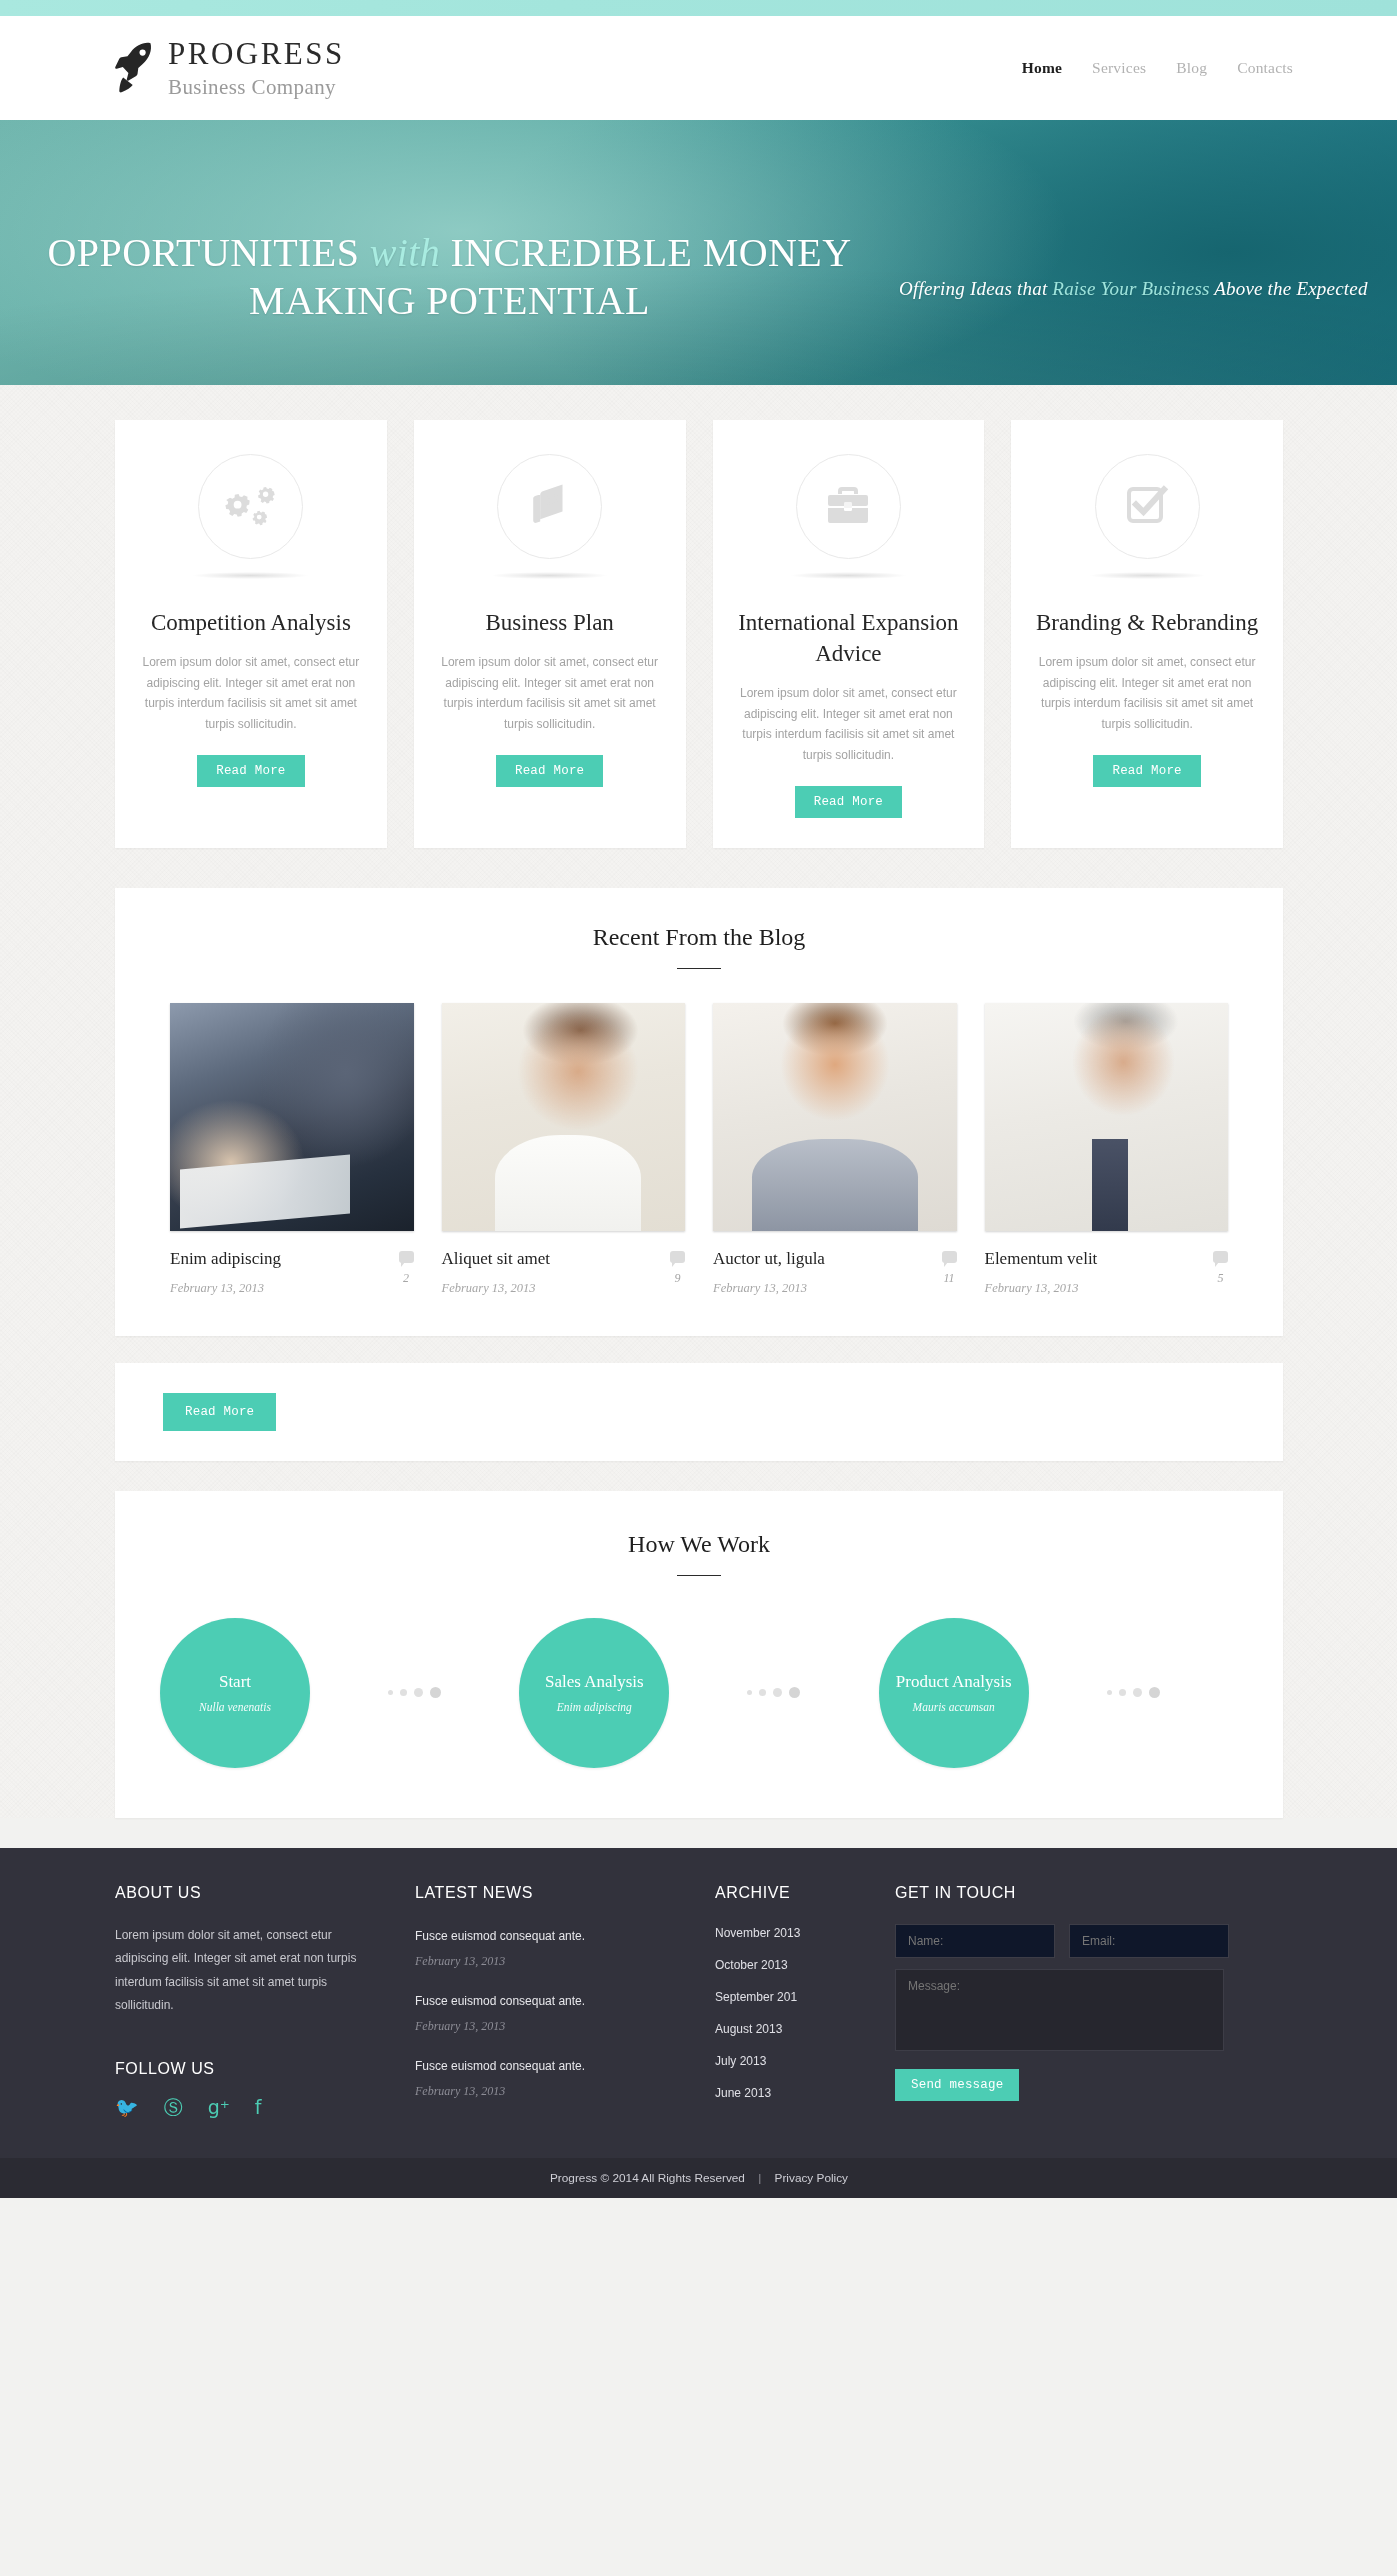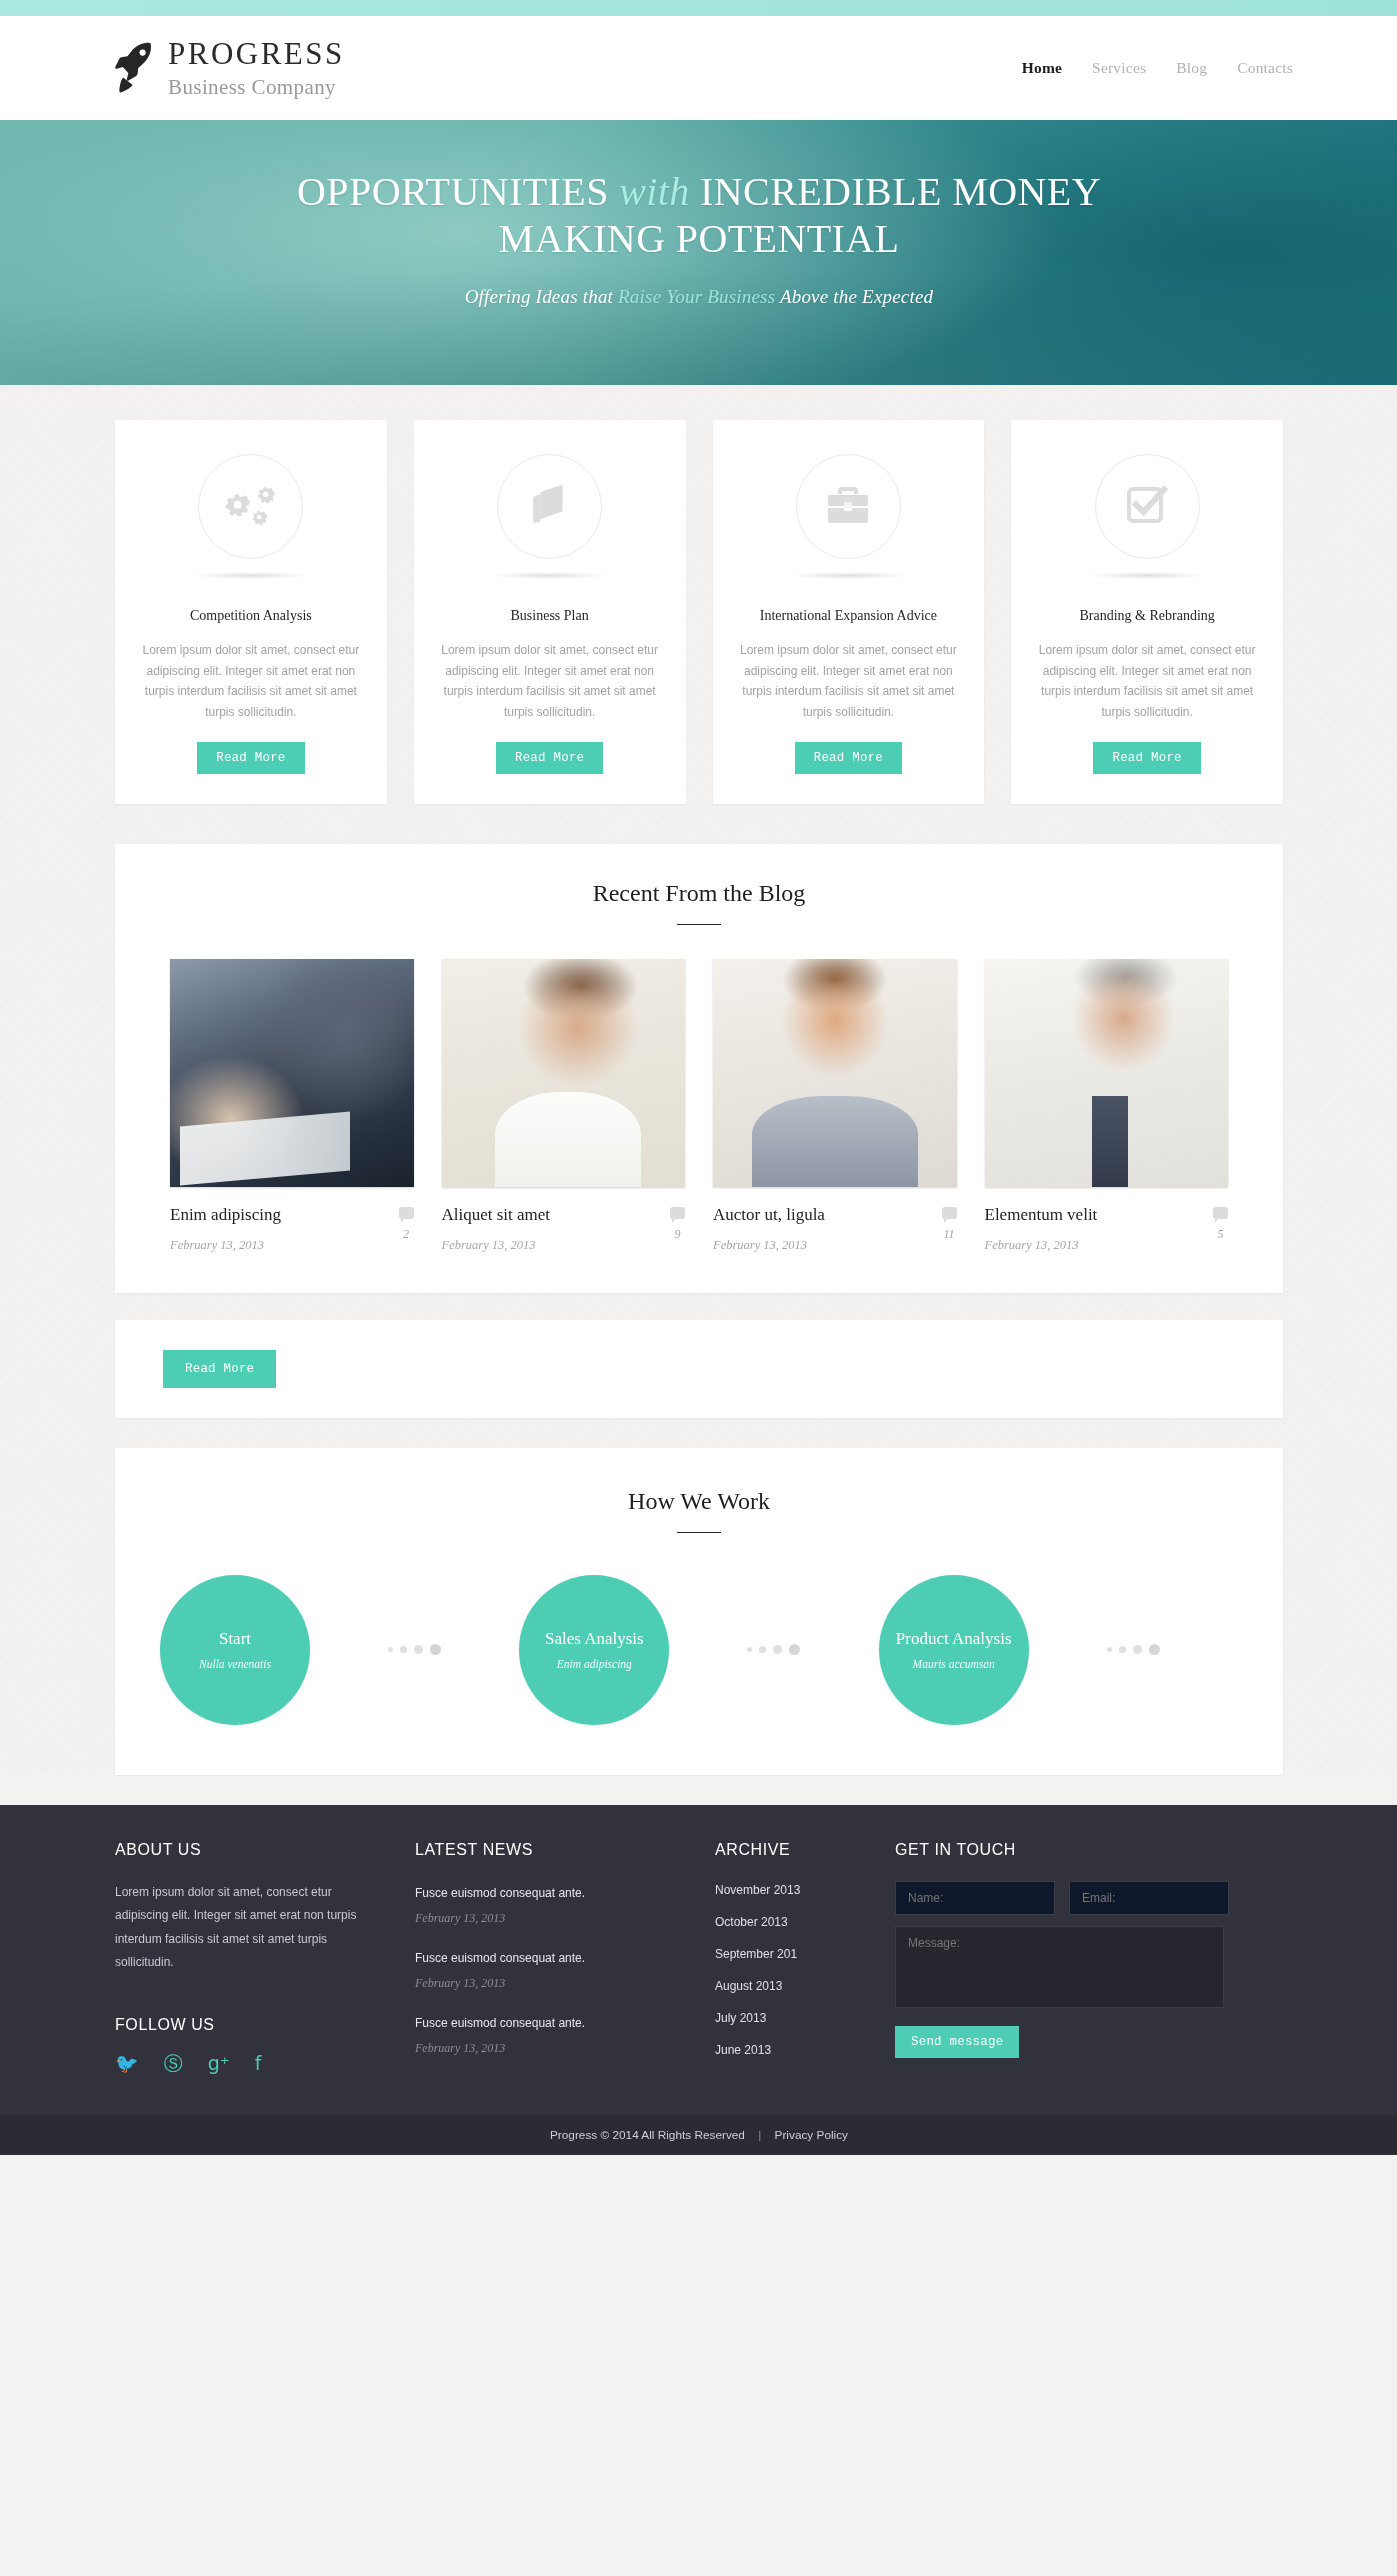--- a/index.html
+++ b/index.html
@@ -41,21 +41,21 @@
     height:265px;position:relative;overflow:hidden;
     background:
       radial-gradient(ellipse 70% 120% at 33% 42%, rgba(150,208,200,.85) 0%, rgba(120,190,185,0) 62%),
       radial-gradient(ellipse 90% 160% at 88% 50%, rgba(18,95,105,.85) 0%, rgba(18,95,105,0) 60%),
       linear-gradient(120deg,#6fb5ad 0%,#5aa9a3 35%,#3f9a9b 62%,#2d8792 85%,#1f7886 100%);
   }
   .hero:after{
     content:"";position:absolute;inset:0;
     background:radial-gradient(ellipse 120% 100% at 50% 120%, rgba(0,0,0,.16) 0%, rgba(0,0,0,0) 65%);
   }
-  .hero-inner{position:absolute;inset:0;display:flex;flex-direction:column;align-items:center;justify-content:flex-start;padding-top:48px;z-index:2;}
+  .hero-inner{position:absolute;inset:0;display:flex;align-items:center;justify-content:flex-start;padding-top:48px;z-index:2;}
   .hero-h1{
     font-family:"Liberation Serif", serif;
     font-size:40px;line-height:1.18;color:#ffffff;text-align:center;font-weight:400;
     letter-spacing:0.4px;max-width:899px;
     text-shadow:0 1px 2px rgba(0,0,0,.12);
   }
   .hero-h1 em{font-style:italic;color:#a9ece1;}
   .hero-sub{
     font-family:"Liberation Serif", serif;
     font-style:italic;font-size:19px;color:#ffffff;margin-top:24px;letter-spacing:0.2px;
@@ -80,21 +80,21 @@
     box-shadow:0 1px 2px rgba(0,0,0,.05);
   }
   .svc-ico-wrap{display:flex;flex-direction:column;align-items:center;}
   .svc-circle{
     width:105px;height:105px;border-radius:50%;border:1px solid #e9e9e9;
     display:flex;align-items:center;justify-content:center;
   }
   .svc-shadow{width:115px;height:7px;border-radius:50%;margin-top:13px;
     background:radial-gradient(ellipse at center, rgba(0,0,0,.13) 0%, rgba(0,0,0,0) 72%);}
   .svc h3{
-    font-family:"Liberation Serif", serif;font-weight:400;font-size:14px;color:#262626;
+    font-family:"Liberation Serif", serif;font-weight:400;font-size:23px;color:#262626;
     margin-top:28px;line-height:1.35;
   }
   .svc p{
     font-size:12px;color:#a3a3a3;line-height:1.72;margin-top:14px;
   }
   .btn{
     display:inline-block;background:#4ccdb4;color:#fff;border:none;
     font-size:12.5px;padding:9px 19px;cursor:pointer;letter-spacing:0.2px;
     font-family:Liberation Mono, monospace;
   }

